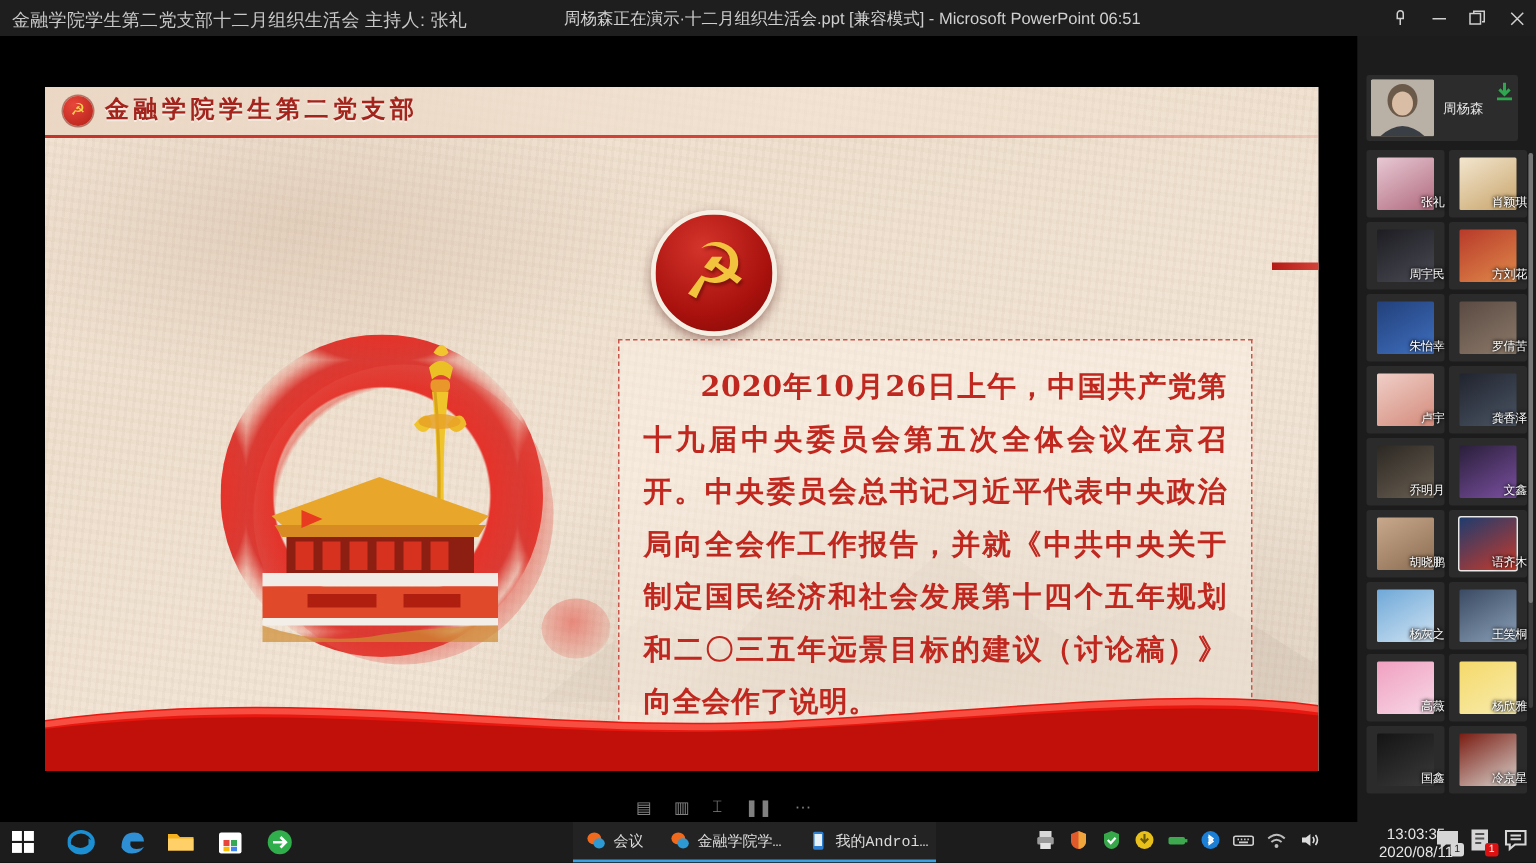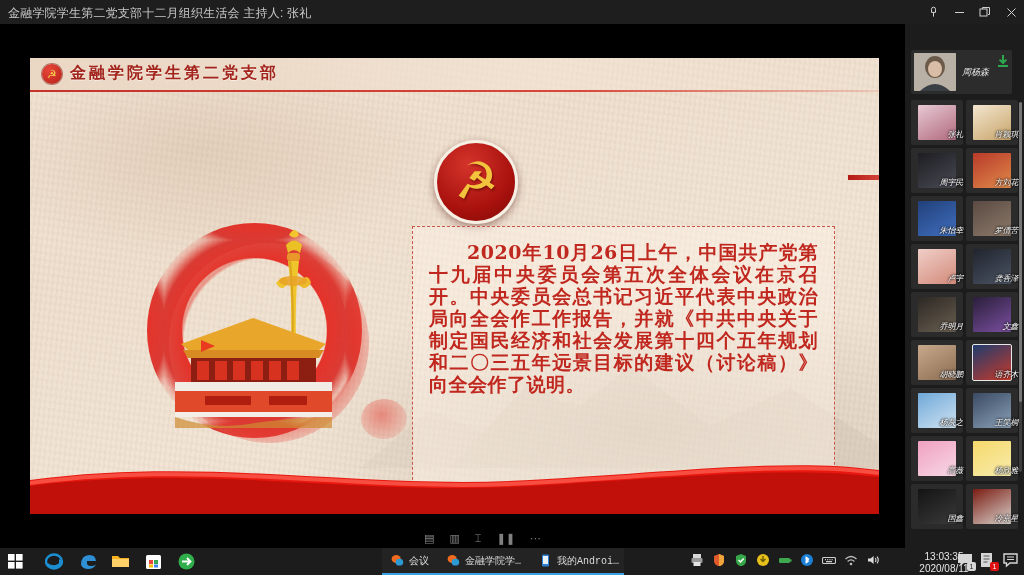--- a/index.html
+++ b/index.html
@@ -78,21 +78,21 @@
      border:3px solid #f6efe4;
      box-shadow:0 3px 8px rgba(70,8,5,.45); }
   .emblem-big .sk{ position:absolute; left:50%; top:50%; transform:translate(-50%,-52%) rotate(-4deg);
      font-size:50px; line-height:1; color:#f2c33c;
      text-shadow:1px 2px 2px rgba(90,8,4,.55); }
 
   
   .card{ position:absolute; left:382px; top:168px; width:423px; height:294px;
      border:1px dashed #c8564a; background:rgba(252,243,233,.45); }
   .card-inner{ padding:14px 16px 0 16px; }
-  .card p{ font-size:19px; line-height:22px; color:#c0271e; font-weight:bold;
+  .card p{ font-size:19px; line-height:35px; color:#c0271e; font-weight:bold;
      text-align:justify; text-indent:2em; letter-spacing:.5px;
      font-family:"DejaVu Serif","Liberation Serif",serif; }
 
   
   .art{ position:absolute; left:95px; top:145px; width:290px; height:250px; }
   .ink-ring{ position:absolute; left:22px; top:20px; width:215px; height:215px; border-radius:50%;
      border:17px solid transparent;
      background:
        radial-gradient(circle, rgba(0,0,0,0) 56%, rgba(228,36,28,.92) 57%, rgba(214,30,24,.85) 72%, rgba(230,90,80,.35) 80%, rgba(0,0,0,0) 86%);
      filter:blur(.4px); }
@@ -104,21 +104,21 @@
   .pillar{ position:absolute; left:147px; top:20px; width:42px; height:168px; }
 
   
   .ribbon{ position:absolute; left:0; bottom:0; width:100%; height:64px; }
 
   
   .pres-tools{ position:absolute; left:424px; bottom:3px; display:flex; gap:15px; opacity:.55; }
   .pres-tools span{ color:#e9e9e9; font-size:11px; }
 
   
-  .panel{ position:absolute; left:905px; top:24px; width:119px; height:524px; background:#1c1c1c;font-style:italic; }
+  .panel{ position:absolute; left:905px; top:24px; width:119px; height:524px; background:#1c1c1c; }
   .self{ position:absolute; left:6px; top:26px; width:101px; height:44px;
      background:#2c2c2c; border-radius:2px; display:flex; align-items:center; }
   .self .thumb{ width:42px; height:38px; margin-left:3px; border-radius:1px;
      background:linear-gradient(160deg,#cfc6bd,#6c6157 60%,#3b3631); position:relative; overflow:hidden; }
   .self .nm{ font-size:9px; color:#e3e3e3; margin-left:6px; }
   .dl-icon{ position:absolute; right:4px; top:5px; width:10px; height:12px; }
 
   .grid{ position:absolute; left:6px; top:76px; width:107px; display:flex; flex-wrap:wrap; gap:3px; }
   .cell{ width:52px; height:45px; background:#2b2b2b; border-radius:2px; position:relative;
      display:flex; align-items:center; justify-content:center; }
@@ -153,20 +153,21 @@
      border-radius:2px; font-weight:normal; padding:0 1px; }
   .nbadge.gray b{ background:#d8d8d8; color:#222; }
 </style>
 </head>
 <body>
 
 <div id="app">
 
   <div class="titlebar">
     <div class="tb-left">金融学院学生第二党支部十二月组织生活会    主持人: 张礼</div>
+    <div class="tb-center">周杨森正在演示·十二月组织生活会.ppt [兼容模式] - Microsoft PowerPoint 06:51</div>
     <div class="tb-btns">
       <div class="tb-btn">
         <svg width="11" height="12" viewBox="0 0 11 12">
             <path d="M5.5 1.2a2 2 0 0 1 2 2v3.2h-4V3.2a2 2 0 0 1 2-2z" fill="none" stroke="#cfcfcf" stroke-width="1"></path>
             <path d="M5.5 6.6v4" stroke="#cfcfcf" stroke-width="1"></path>
           </svg>
       </div>
       <div class="tb-btn">
         <svg width="11" height="11" viewBox="0 0 11 11">
             <path d="M1 5.5h9" stroke="#cfcfcf" stroke-width="1"></path>

